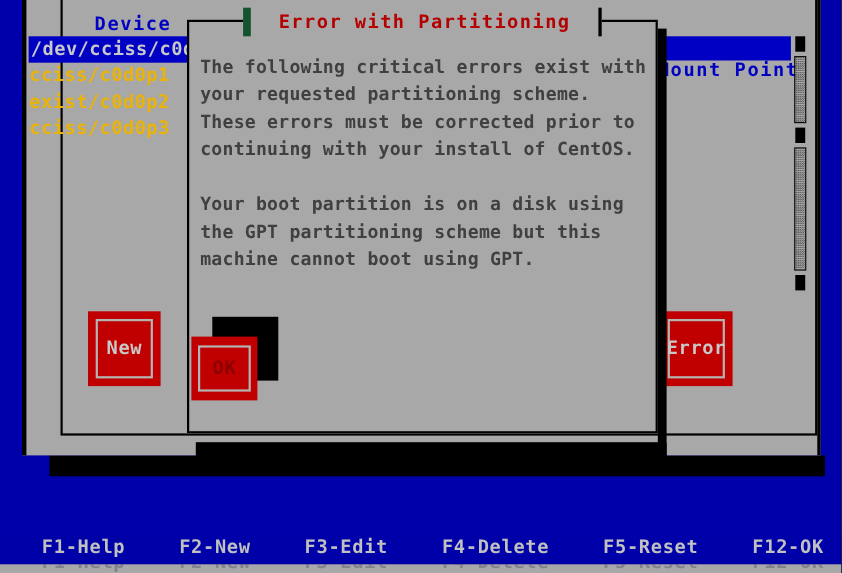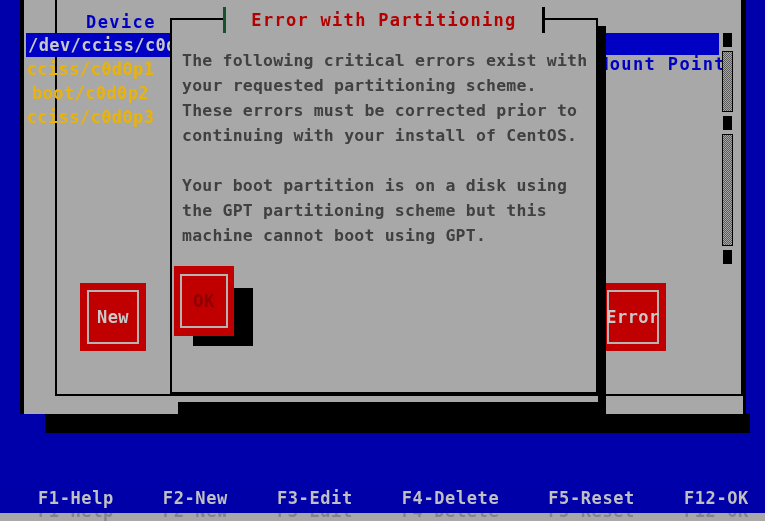--- a/index.html
+++ b/index.html
@@ -221,21 +221,21 @@
     justify-content: center;
     z-index: 42;
   }
   #dialog-title-mask {
     position: relative;
     background: #a8a8a8;
     padding: 0 25px;
     height: 26px;
     display: flex;
     align-items: center;
-    border-left: 3px solid #14532d;
+    border-left: 7px solid #14532d;
     border-right: 3px solid #000;
     box-sizing: border-box;
   }
   #dialog-title {
     color: #b40000;
     font-size: 17px;
     letter-spacing: 1.3px;
     white-space: nowrap;
   }
 
@@ -252,21 +252,22 @@
   }
 
   #dialog-ok {
     position: absolute;
     left: 174px;
     top: 266px;
     z-index: 45;
   }
   #dialog-ok .face {
     width: 60px;
-    height: 70px;
+    height: 58px;
+    margin-top: 40px;
   }
   #dialog-ok .face::before {
     left: 6px; top: 8px; right: 6px; bottom: 8px;
   }
   #dialog-ok .label {
     color: #8c0000;
     font-size: 17px;
   }
   #dialog-ok .shadow {
     left: 19px;
@@ -331,21 +332,21 @@
 
   <div class="col-header" id="device-header">Device</div>
 
   <div class="col-header" id="mount-header">Mount Point</div>
 
   <div class="mount-sel-bar"></div>
 
   <div id="device-list">
       <div class="device-row selected">/dev/cciss/c0d</div>
       <div class="device-row">cciss/c0d0p1</div>
-      <div class="device-row">boot/c0d0p2</div>
+      <div class="device-row">exist/c0d0p2</div>
       <div class="device-row">cciss/c0d0p3</div>
     </div>
 
   <div id="scrollbar">
     <div class="sb-arrow" style="top:0px;"></div>
     <div class="sb-trough" style="top:19px; height:59px;"></div>
     <div class="sb-arrow" style="top:83px;"></div>
     <div class="sb-trough" style="top:102px; height:110px;"></div>
     <div class="sb-arrow" style="top:217px;"></div>
   </div>

